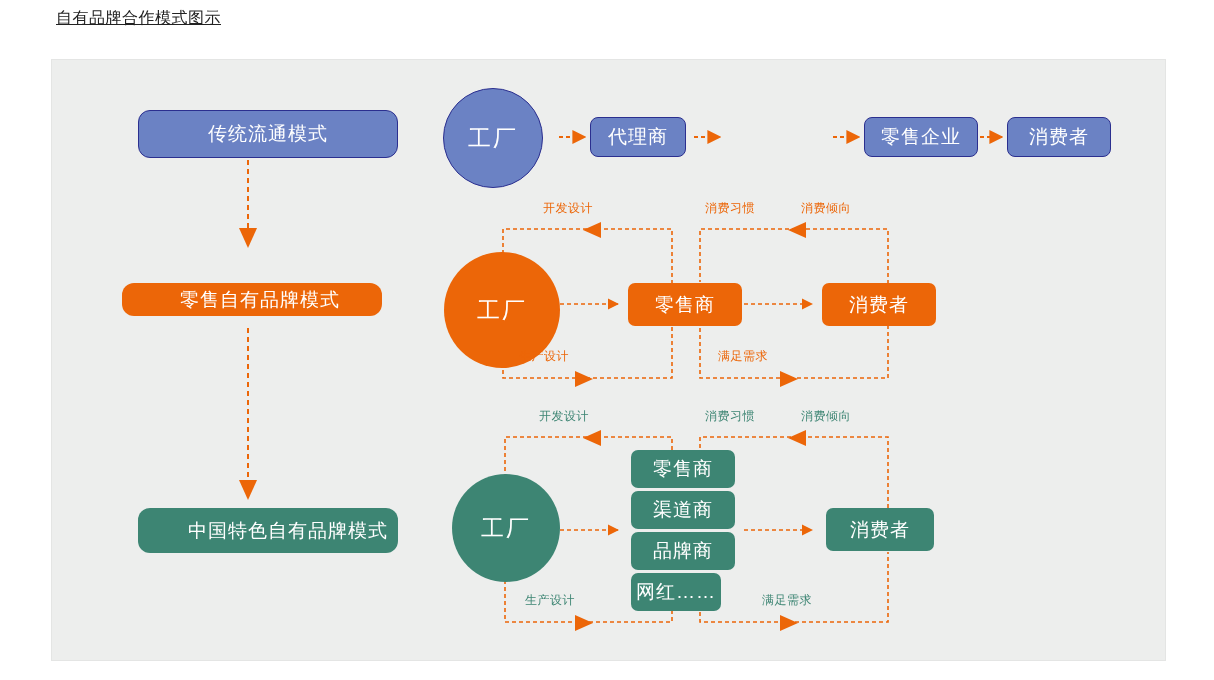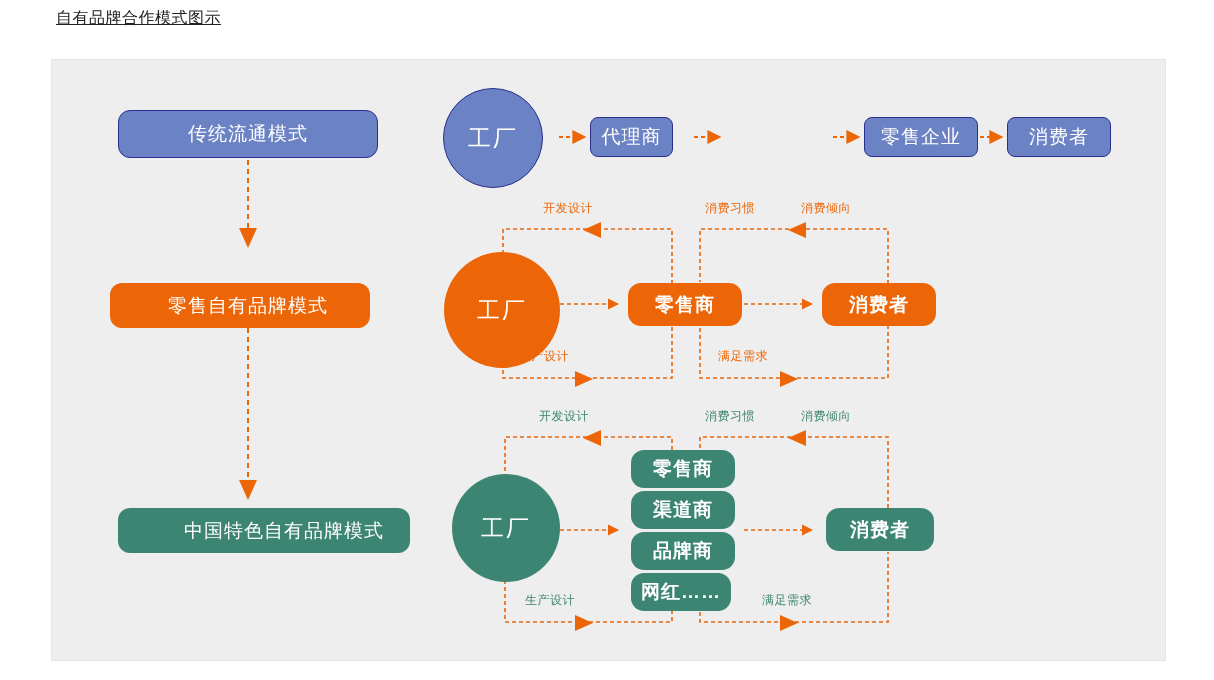--- a/index.html
+++ b/index.html
@@ -47,22 +47,21 @@
     display: flex;
     align-items: center;
     justify-content: center;
     color: #ffffff;
     font-size: 19px;
     letter-spacing: 1px;
     white-space: nowrap;
     box-sizing: border-box;
   }
   .pill {
-    border-radius: 13px;
-    font-weight: bold;
+    border-radius: 7px;
   }
   .pill-sm {
     border-radius: 8px;
   }
   .circle {
     border-radius: 50%;
     font-size: 23px;
     letter-spacing: 2px;
     font-weight: 500;
   }
@@ -77,20 +76,21 @@
     position: absolute;
     display: flex;
     align-items: center;
     justify-content: center;
     color: #ffffff;
     font-size: 19px;
     letter-spacing: 1px;
     white-space: nowrap;
     border-radius: 12px;
     box-sizing: border-box;
+    margin-left: 20px;
   }
   .edge-label {
     position: absolute;
     font-size: 12px;
     white-space: nowrap;
     letter-spacing: 0.5px;
   }
   .lbl-orange { color: #ec6608; }
   .lbl-green  { color: #3d8573; }
 </style>
@@ -171,27 +171,27 @@
     <g fill="#ec6608">
       <path d="M601,430 L583,438 L601,446 z"></path>
       <path d="M575,615 L593,623 L575,631 z"></path>
       <path d="M806,430 L788,438 L806,446 z"></path>
       <path d="M780,615 L798,623 L780,631 z"></path>
     </g>
   </svg>
 
   <div class="mode-label blue-fill" style="left:118px; top:110px; width:260px; height:48px;">传统流通模式</div>
 
-  <div class="mode-label orange-fill" style="left:110px; top:283px; width:260px; height:45px;padding-left:16px;">零售自有品牌模式</div>
-
-  <div class="mode-label green-fill" style="left:118px; top:508px; width:292px; height:45px;padding-left:40px;">中国特色自有品牌模式</div>
+  <div class="mode-label orange-fill" style="left:102px; top:283px; width:260px; height:33px;padding-left:16px;">零售自有品牌模式</div>
+
+  <div class="mode-label green-fill" style="left:118px; top:508px; width:260px; height:45px;padding-left:40px;">中国特色自有品牌模式</div>
 
   <div class="node circle blue-circ" style="left:443px; top:88px; width:100px; height:100px;">工厂</div>
 
-  <div class="node pill-sm blue-fill" style="left:590px; top:117px; width:83px; height:40px;">代理商</div>
+  <div class="node pill-sm blue-fill" style="left:590px; top:117px; width:96px; height:40px;">代理商</div>
 
 
   <div class="node pill-sm blue-fill" style="left:864px; top:117px; width:114px; height:40px;">零售企业</div>
 
   <div class="node pill-sm blue-fill" style="left:1007px; top:117px; width:104px; height:40px;">消费者</div>
 
   <div class="node circle orange-circ" style="left:444px; top:252px; width:116px; height:116px;">工厂</div>
 
   <div class="node pill orange-fill" style="left:628px; top:283px; width:114px; height:43px;">零售商</div>
 
@@ -201,21 +201,21 @@
   <div class="edge-label lbl-orange" style="left:519px; top:348px;">生产设计</div>
   <div class="edge-label lbl-orange" style="left:705px; top:200px;">消费习惯</div>
   <div class="edge-label lbl-orange" style="left:801px; top:200px;">消费倾向</div>
   <div class="edge-label lbl-orange" style="left:718px; top:348px;">满足需求</div>
 
   <div class="node circle green-circ" style="left:452px; top:474px; width:108px; height:108px;">工厂</div>
 
   <div class="node pill green-fill" style="left:631px; top:450px; width:104px; height:38px;">零售商</div>
   <div class="node pill green-fill" style="left:631px; top:532px; width:104px; height:38px;">品牌商</div>
   <div class="node pill green-fill" style="left:631px; top:491px; width:104px; height:38px;">渠道商</div>
-  <div class="node pill green-fill" style="left:631px; top:573px; width:100px; height:38px;">网红……</div>
+  <div class="node pill green-fill" style="left:631px; top:573px; width:90px; height:38px;">网红……</div>
 
   <div class="node pill green-fill" style="left:826px; top:508px; width:108px; height:43px;">消费者</div>
 
   <div class="edge-label lbl-green" style="left:539px; top:408px;">开发设计</div>
   <div class="edge-label lbl-green" style="left:525px; top:592px;">生产设计</div>
   <div class="edge-label lbl-green" style="left:705px; top:408px;">消费习惯</div>
   <div class="edge-label lbl-green" style="left:801px; top:408px;">消费倾向</div>
   <div class="edge-label lbl-green" style="left:762px; top:592px;">满足需求</div>
 
 </div>

